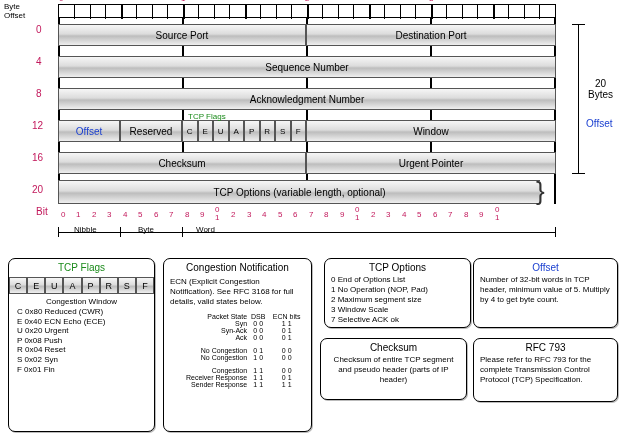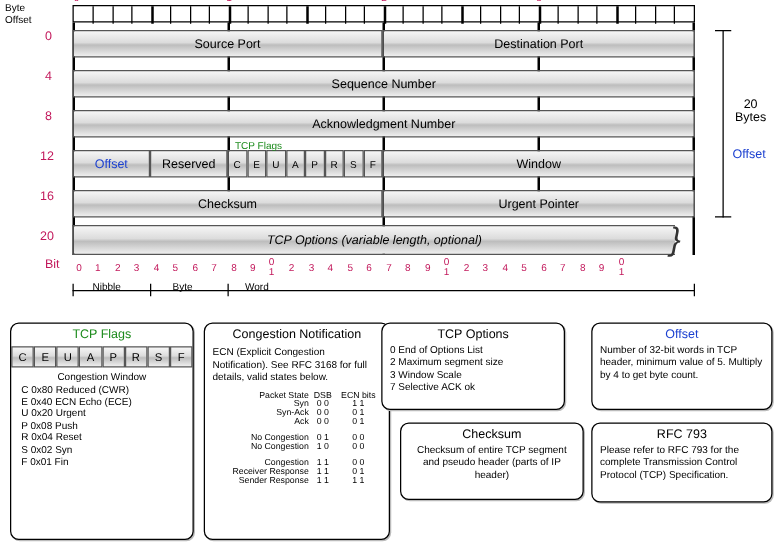--- a/index.html
+++ b/index.html
@@ -166,21 +166,21 @@
     <div class="cell small" style="left:232.5px;width:15.5px;">F</div>
     <div class="cell" style="left:248px;width:250px;">Window</div>
   </div>
   <div class="abs" style="left:188px;top:112px;font-size:8px;color:#1a8a1a;">TCP Flags</div>
 
   <div class="abs fieldrow" style="top:152px;">
     <div class="cell" style="left:0;width:248px;">Checksum</div>
     <div class="cell" style="left:248px;width:250px;">Urgent Pointer</div>
   </div>
 
-  <div class="abs optrow" style="top:180px;font-style:italic;">
+  <div class="abs optrow" style="top:180px;">
     <div class="optcell">TCP Options (variable length, optional)</div>
     <div class="brace">}</div>
   </div>
 
   <div class="abs" style="left:578px;top:24px;width:1px;height:150px;background:#000;"></div>
   <div class="abs" style="left:572px;top:24px;width:13px;height:1px;background:#000;"></div>
   <div class="abs" style="left:572px;top:173px;width:13px;height:1px;background:#000;"></div>
   <div class="abs" style="left:588px;top:78px;font-size:10px;text-align:center;">
     <div>20</div>
     <div>Bytes</div>
@@ -312,24 +312,25 @@
         <tr>
           <td class="ta-r">Sender Response</td>
           <td class="ta-c">1 1</td>
           <td class="ta-c">1 1</td>
         </tr>
       </tbody>
         </table>
     </div>
   </div>
 
-  <div class="box" style="left:305px;top:258px;width:145px;height:68px;">
+  <div class="box" style="left:324px;top:258px;width:145px;height:68px;">
     <div class="boxtitle">TCP Options</div>
     <div class="boxbody">
       <div>0  End of Options List</div>
+      <div>1  No Operation (NOP, Pad)</div>
       <div>2  Maximum segment size</div>
       <div>3  Window Scale</div>
       <div>7  Selective ACK ok</div>
     </div>
   </div>
 
   <div class="box" style="left:320px;top:338px;width:145px;height:60px;">
     <div class="boxtitle">Checksum</div>
     <div class="boxbody" style="text-align:center;">Checksum of entire TCP segment and pseudo header (parts of IP header)</div>
   </div>

